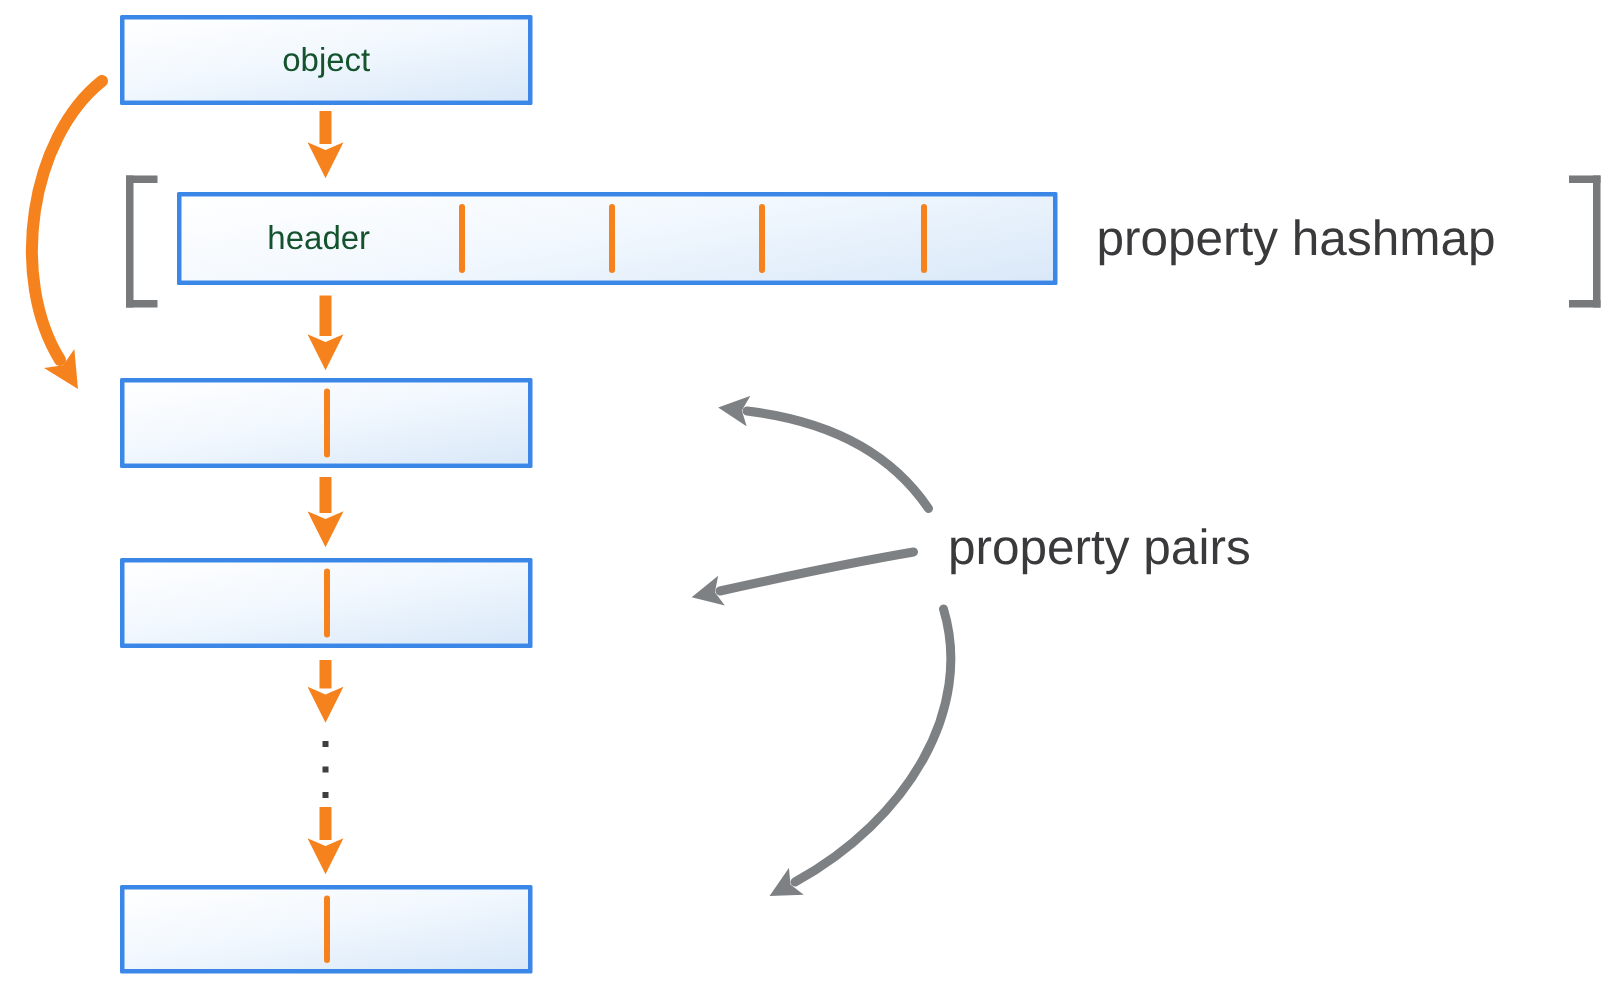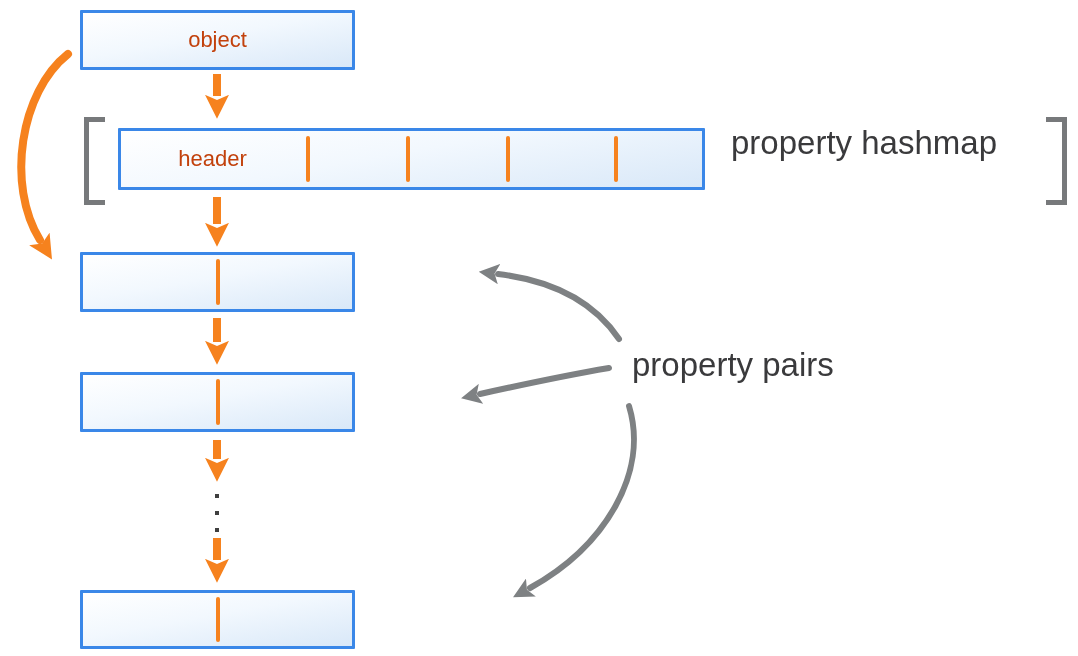--- a/index.html
+++ b/index.html
@@ -2,21 +2,21 @@
 <html><head>
 <meta charset="utf-8">
 <style>
   html,body{margin:0;padding:0;background:#ffffff;}
   .canvas{position:relative;width:1078px;height:656px;background:#ffffff;overflow:hidden;
           font-family:"Liberation Sans", sans-serif;}
   .arrows{position:absolute;left:0;top:0;pointer-events:none;}
   .box{position:absolute;box-sizing:border-box;border:3px solid #3a87e8;border-radius:1px;
        background:linear-gradient(170deg,#ffffff 0%,#f2f8fe 45%,#d9e8f8 100%);}
   .box-label{position:absolute;display:flex;align-items:center;justify-content:center;
-             color:#c2410c;font-size:22px;}
+             color:#14532d;font-size:22px;}
   .divider{position:absolute;width:4px;background:#f6821e;border-radius:2px;}
   .caption{position:absolute;color:#3a3a3c;display:flex;align-items:center;}
   .caption.hashmap{font-size:33px;}
   .caption.pairs{font-size:33px;}
   .bracket{position:absolute;width:16px;height:78px;}
   .bracket.left{border-left:5px solid #77797b;border-top:5px solid #77797b;border-bottom:5px solid #77797b;}
   .bracket.right{border-right:5px solid #77797b;border-top:5px solid #77797b;border-bottom:5px solid #77797b;}
   .dot{position:absolute;width:4px;height:4px;background:#3f3f3f;}
 </style>
 </head>
@@ -53,21 +53,21 @@
   <div class="bracket left" style="left:84px;top:117px;"></div>
   <div class="bracket right" style="left:1046px;top:117px;"></div>
 
   <div class="box" style="left:118px;top:128px;width:587px;height:62px;">
     <div class="divider" style="left:185px;top:5px;height:46px;"></div>
     <div class="divider" style="left:285px;top:5px;height:46px;"></div>
     <div class="divider" style="left:385px;top:5px;height:46px;"></div>
     <div class="divider" style="left:493px;top:5px;height:46px;"></div>
   </div>
   <div class="box-label" style="left:121px;top:128px;width:183px;height:62px;">header</div>
-  <div class="caption hashmap" style="left:731px;top:112px;height:62px;">property hashmap</div>
+  <div class="caption hashmap" style="left:731px;top:128px;height:62px;">property hashmap</div>
 
   <div class="box" style="left:80px;top:252px;width:275px;height:60px;">
     <div class="divider" style="left:133px;top:4px;height:46px;"></div>
   </div>
 
   <div class="box" style="left:80px;top:372px;width:275px;height:60px;">
     <div class="divider" style="left:133px;top:4px;height:46px;"></div>
   </div>
 
   <div class="dot" style="left:215px;top:494px;"></div>

